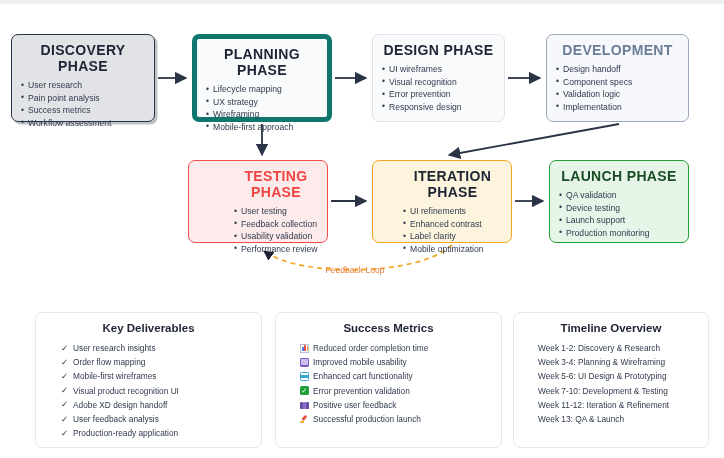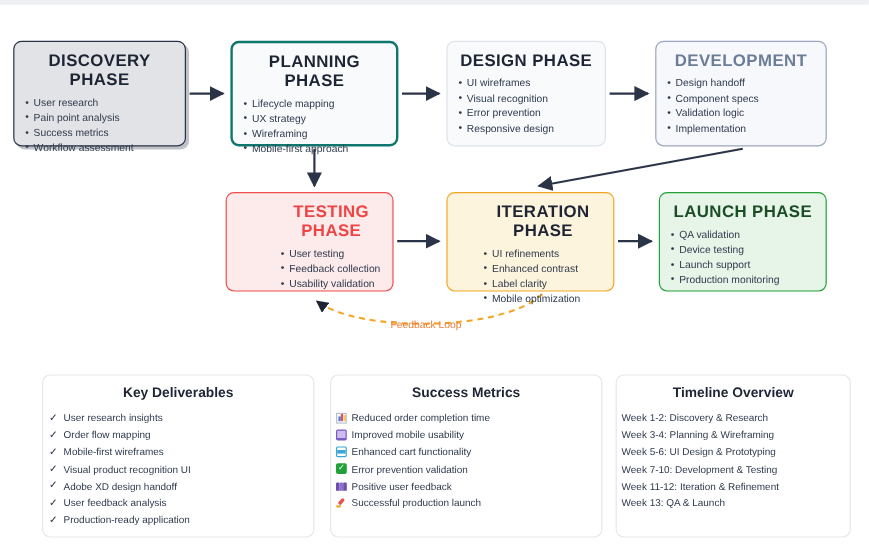--- a/index.html
+++ b/index.html
@@ -57,21 +57,21 @@
     left: 11px; top: 34px; width: 144px; height: 88px;
     background: #e2e3e6;
     border: 1.6px solid #2b3447;
     box-shadow: 2.5px 2.5px 0 rgba(43,52,71,0.30);
   }
   #node-discovery .n-title { color: #1d2433; }
 
   #node-planning {
     left: 192px; top: 34px; width: 140px; height: 88px;
     background: #f8fafc;
-    border: 2px solid #0f766e;
+    border: 5px solid #0f766e;
   }
   #node-planning .n-title { color: #1d2433; }
 
   #node-design {
     left: 372px; top: 34px; width: 133px; height: 88px;
     background: #f8fafc;
     border: 1px solid #dde3ea;
   }
   #node-design .n-title { color: #1d2433; }
 
@@ -106,21 +106,21 @@
   #node-launch .n-title { color: #1a4d25; }
 
   
   .card {
     position: absolute;
     top: 312px;
     height: 136px;
     background: #ffffff;
     border: 1px solid #e4e7ec;
     border-radius: 7px;
-    padding: 9px 4px;
+    padding: 9px 24px;
   }
   #card-deliverables { left: 35px; width: 227px; }
   #card-metrics      { left: 275px; width: 227px; }
   #card-timeline     { left: 513px; width: 196px; }
 
   .card .c-title {
     text-align: center;
     font-size: 11.5px;
     font-weight: bold;
     color: #1d2433;
@@ -253,20 +253,21 @@
       <li>Implementation</li>
     </ul>
   </div>
 
   <div class="node" id="node-testing">
     <div class="n-title">TESTING PHASE</div>
     <ul>
       <li>User testing</li>
       <li>Feedback collection</li>
       <li>Usability validation</li>
+      <li>Performance review</li>
     </ul>
   </div>
 
   <div class="node" id="node-iteration">
     <div class="n-title">ITERATION PHASE</div>
     <ul>
       <li>UI refinements</li>
       <li>Enhanced contrast</li>
       <li>Label clarity</li>
       <li>Mobile optimization</li>

